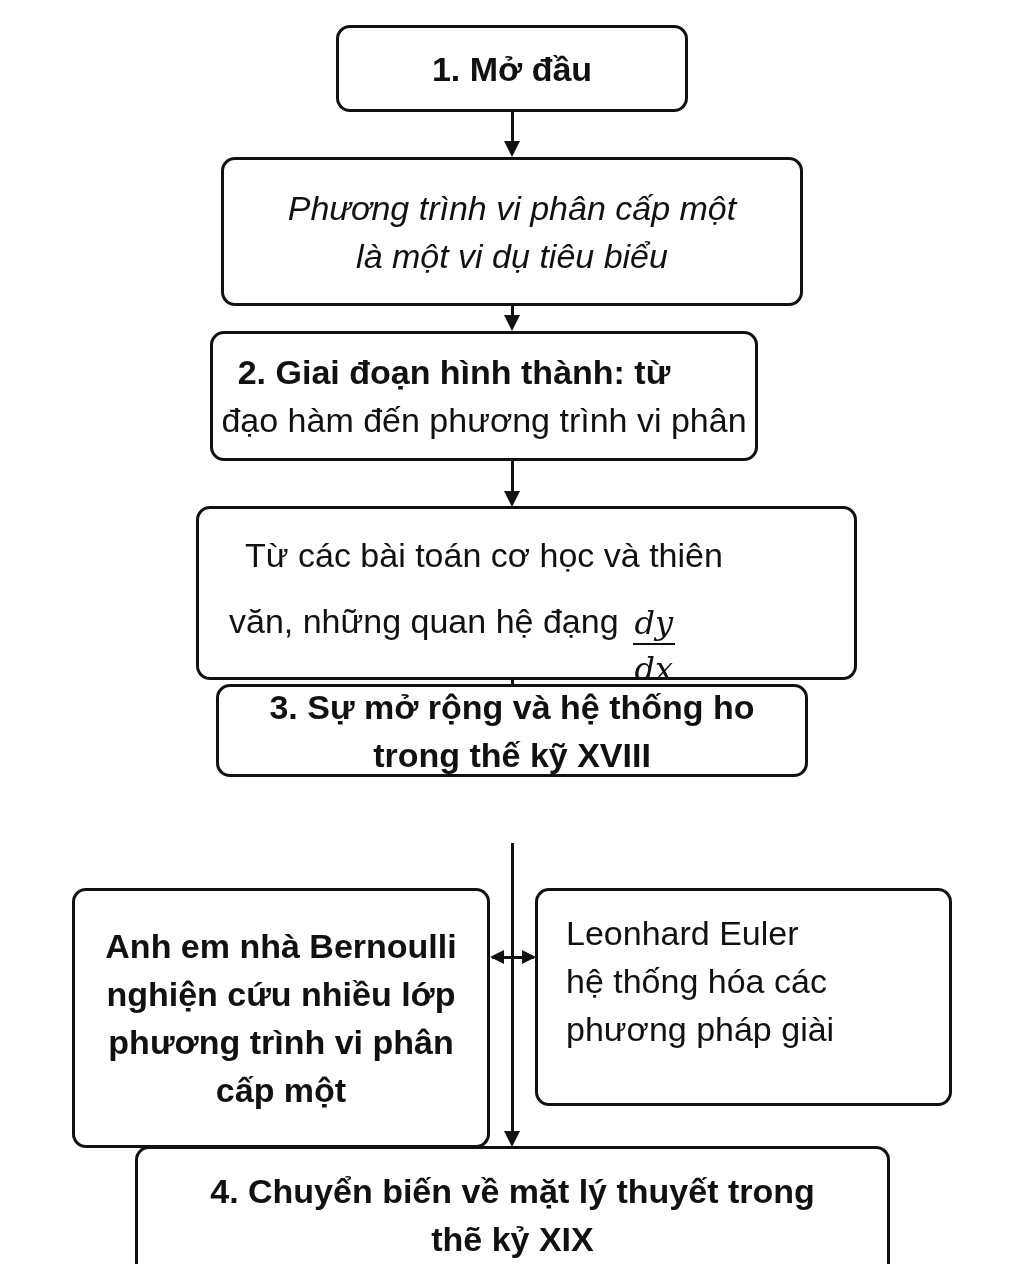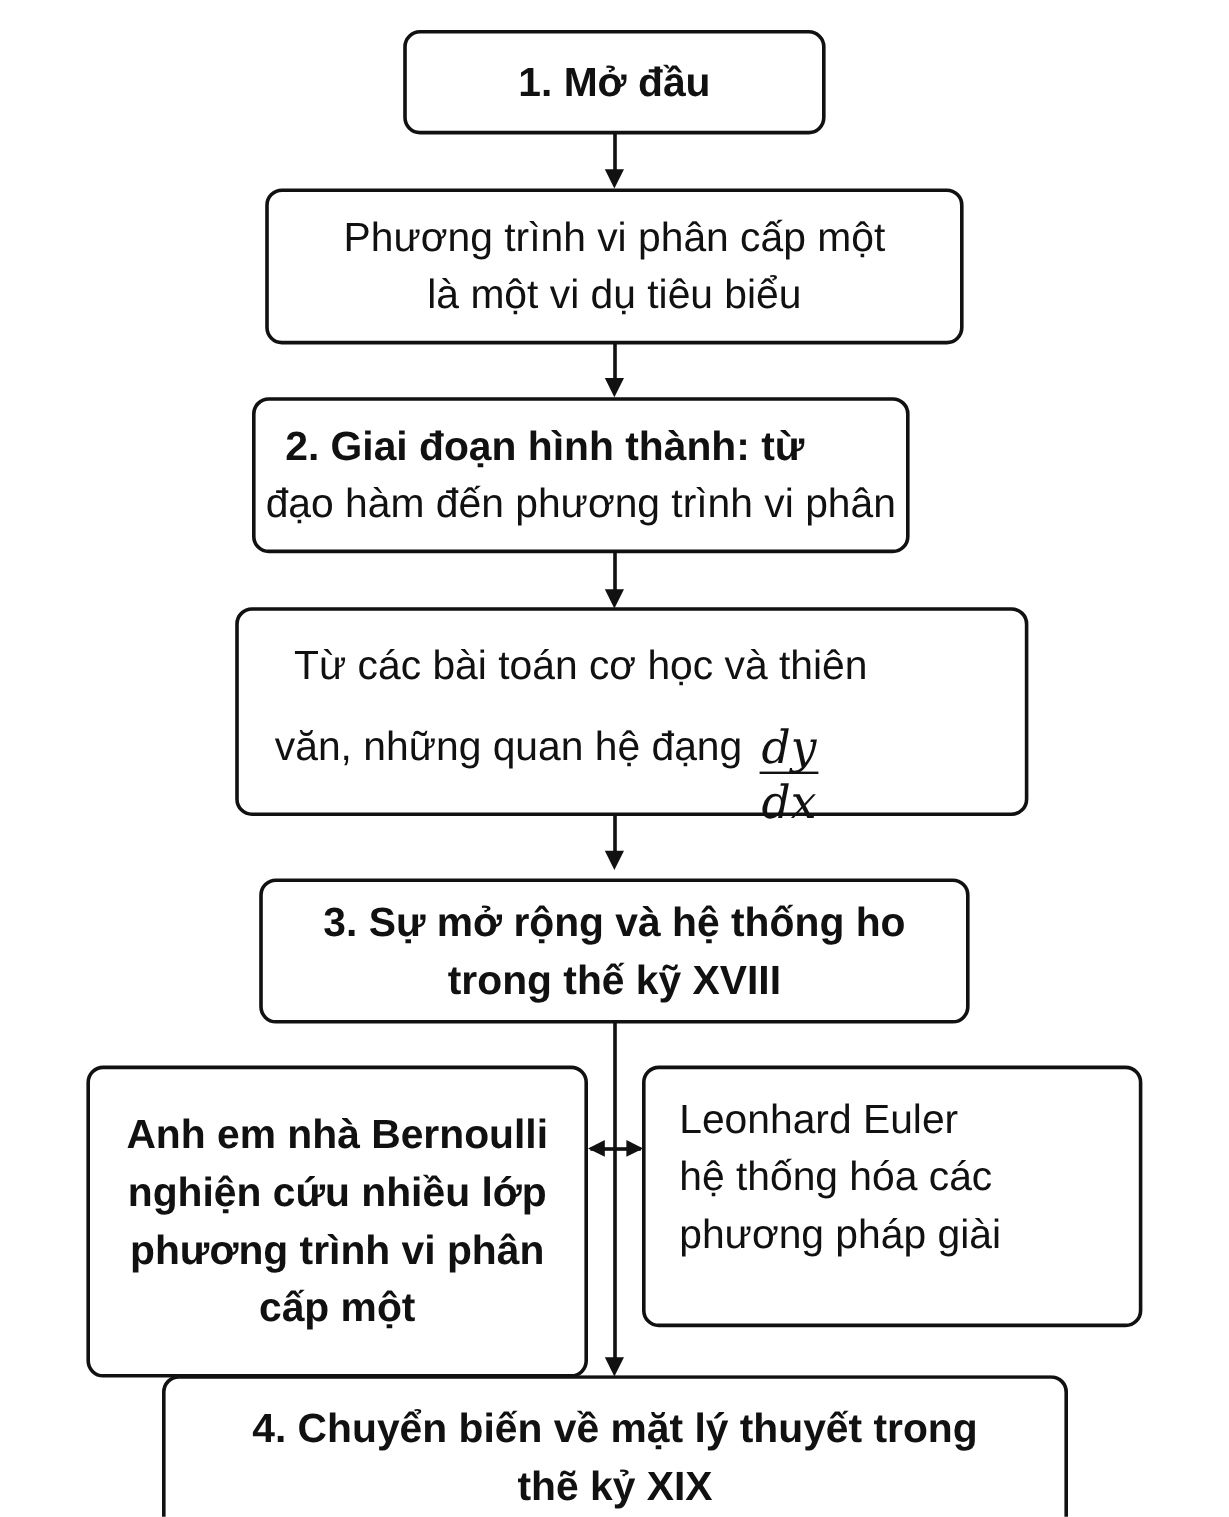--- a/index.html
+++ b/index.html
@@ -59,21 +59,21 @@
       border-bottom: 7px solid transparent;
       border-left: 14px solid #111111;
     }
     .frac {
       display: inline-flex;
       flex-direction: column;
       align-items: center;
       vertical-align: middle;
       font-family: "DejaVu Serif", "Liberation Serif", serif;
       font-style: italic;
-      font-size: 38px;
+      font-size: 32px;
       line-height: 40px;
       margin-left: 14px;
       position: relative;
       top: 24px;
     }
     .frac .num { border-bottom: 2.5px solid #111111; padding: 0 2px; }
     .frac .den { padding: 4px 2px; }
     .left-align { align-items: flex-start; text-align: left; }
   </style>
 </head>
@@ -95,41 +95,41 @@
 <div class="arrowhead-down" style="left:504px; top:1131px;"></div>
 
 <div class="wire" style="left:492px; top:956px; width:42px; height:3px;"></div>
 <div class="arrowhead-left" style="left:490px; top:950px;"></div>
 <div class="arrowhead-right" style="left:522px; top:950px;"></div>
 
 <div class="box bold" style="left:336px; top:25px; width:352px; height:87px;">
   <span class="line">1. Mở đầu</span>
 </div>
 
-<div class="box" style="left:221px; top:157px; width:582px; height:130px;">
+<div class="box" style="left:221px; top:157px; width:582px; height:149px;font-style:italic;">
   <span class="line">Phương trình vi phân cấp một</span>
   <span class="line">là một vi dụ tiêu biểu</span>
 </div>
 
 <div class="box bold" style="left:210px; top:331px; width:548px; height:130px;">
   <span class="line" style="margin-right:60px;">2. Giai đoạn hình thành: từ</span>
   <span class="line" style="font-weight:normal;">đạo hàm đến phương trình vi phân</span>
 </div>
 
 <div class="box left-align" style="left:196px; top:506px; width:661px; height:174px; justify-content:flex-start; padding-top:22px;">
   <span class="line" style="margin-left:46px;">Từ các bài toán cơ học và thiên</span>
   <span class="line" style="margin-left:30px;">
     <span>văn, những quan hệ đạng</span><span class="frac">
         <span class="num">dy</span>
         <span class="den">dx</span>
       </span>
   </span>
 </div>
 
-<div class="box bold" style="left:216px; top:732px; width:592px; height:121px;">
+<div class="box bold" style="left:216px; top:684px; width:592px; height:93px;">
   <span class="line">3. Sự mở rộng và hệ thống ho</span>
   <span class="line">trong thế kỹ XVIII</span>
 </div>
 
 <div class="box" style="left:72px; top:888px; width:418px; height:260px;font-weight:bold;">
   <span class="line">Anh em nhà Bernoulli</span>
   <span class="line">nghiện cứu nhiều lớp</span>
   <span class="line">phương trình vi phân</span>
   <span class="line">cấp một</span>
 </div>

